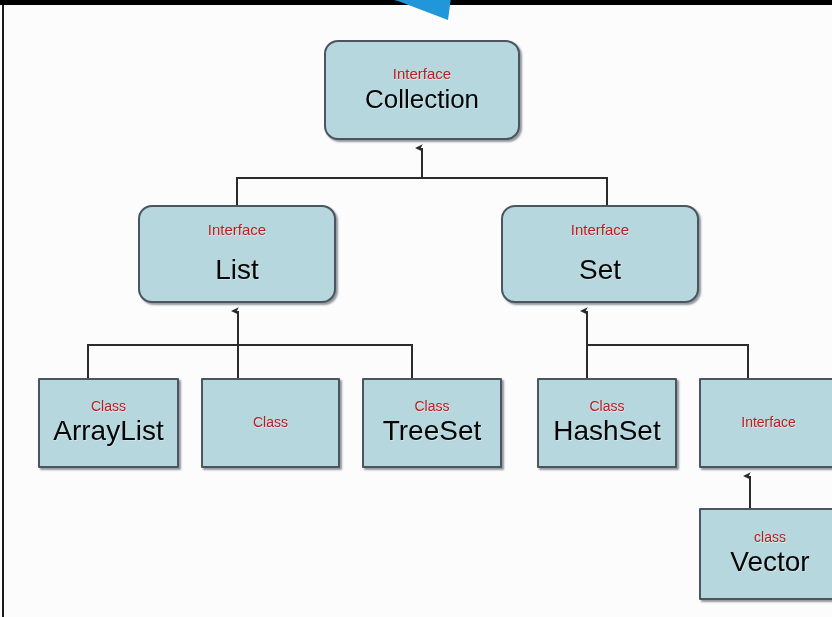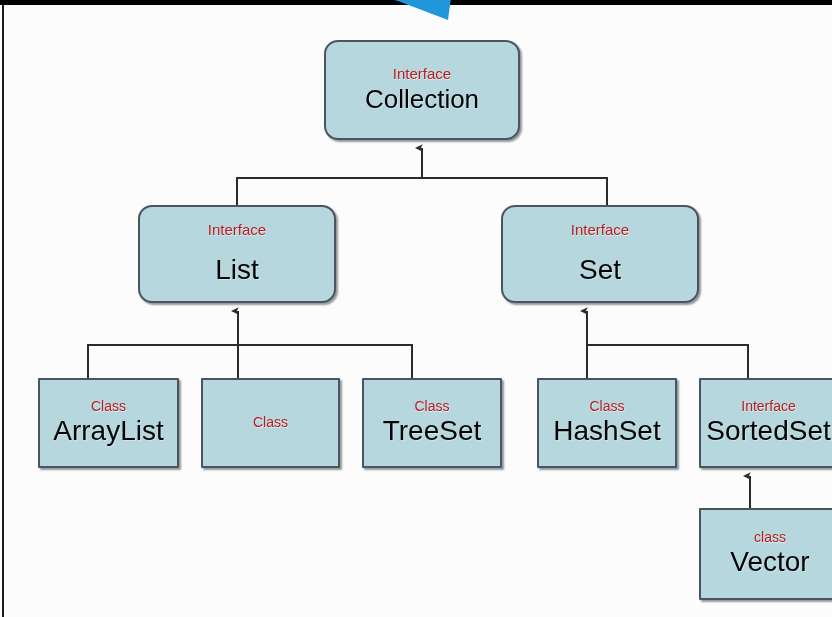--- a/index.html
+++ b/index.html
@@ -145,21 +145,20 @@
     <div class="nodename">TreeSet</div>
   </div>
 
   <div class="node square lvl-leaf" style="left:517px; top:378px; width:140px; height:90px;">
     <div class="stereotype">Class</div>
     <div class="nodename">HashSet</div>
   </div>
 
   <div class="node square lvl-leaf" style="left:679px; top:378px; width:139px; height:90px;">
     <div class="stereotype">Interface</div>
-    <div class="nodename">SortedSet</div>
   </div>
 
   <div class="node square lvl-leaf" style="left:679px; top:508px; width:142px; height:92px;">
     <div class="stereotype">class</div>
     <div class="nodename">Vector</div>
   </div>
 
   <svg id="pointer-artifact" viewBox="0 0 120 24" xmlns="http://www.w3.org/2000/svg">
     <path d="M -10 -16 L 112 -10 L 108 20 L 58 1 Z" fill="#2196d8"></path>
   </svg>

